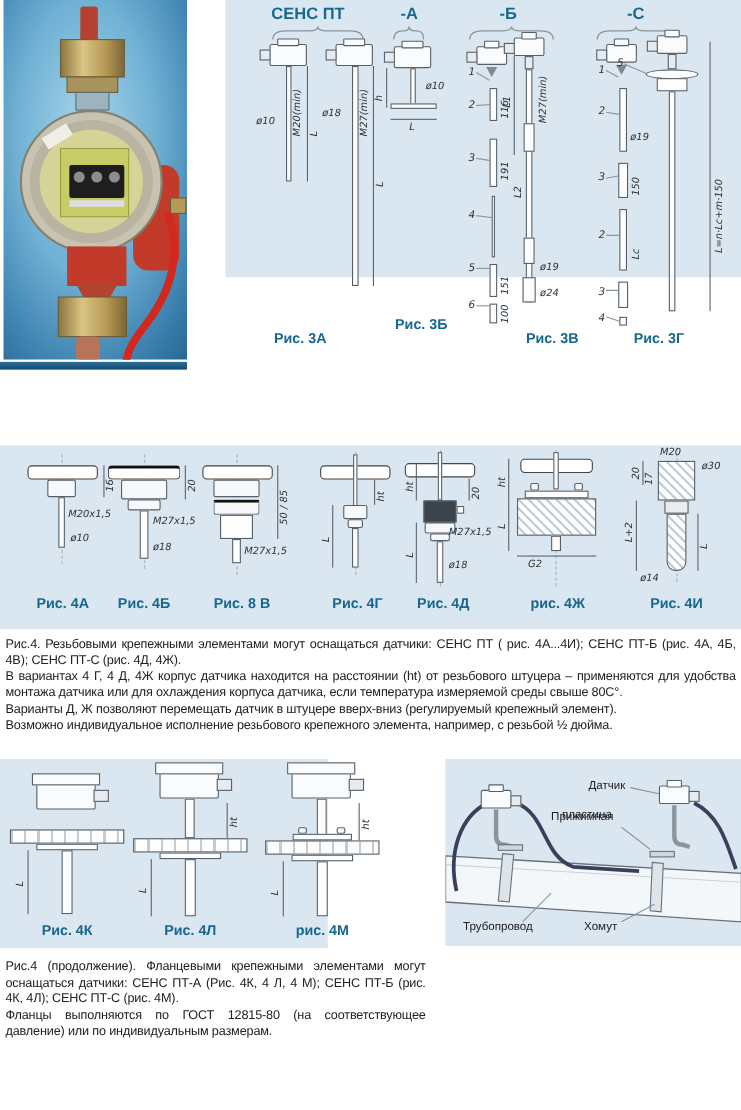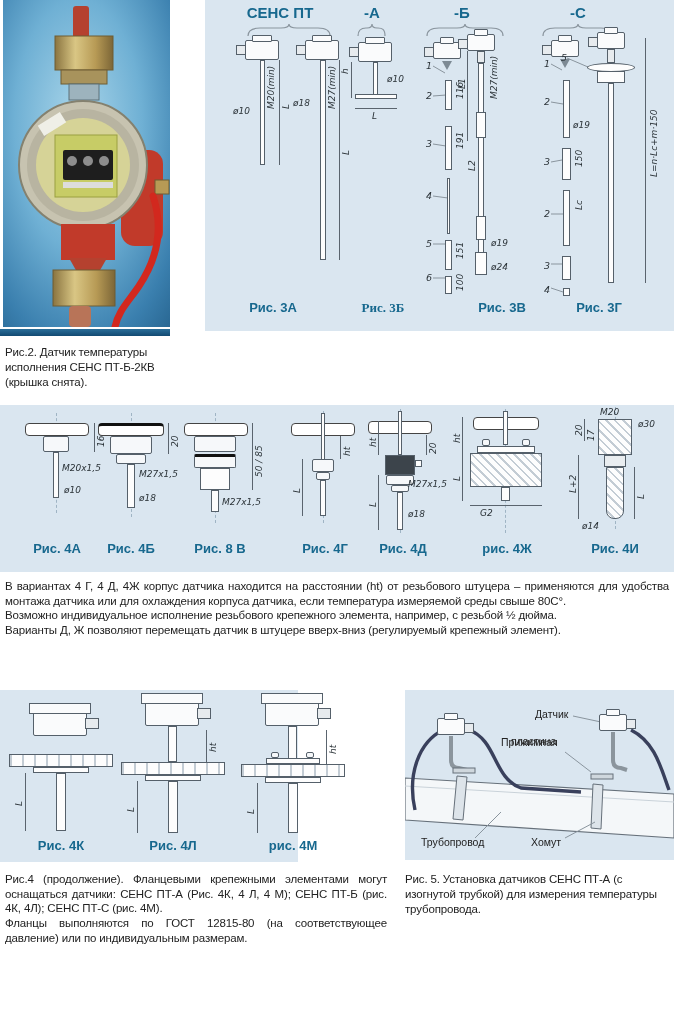--- a/index.html
+++ b/index.html
@@ -88,21 +88,21 @@
       <rect x="60" y="182" width="50" height="6" fill="#ddd"></rect>
       <rect x="58" y="224" width="54" height="36" fill="#c13a2a"></rect>
       <polygon points="66,258 104,258 96,272 74,272" fill="#b5412f"></polygon>
       <rect x="50" y="270" width="62" height="36" fill="url(#gold)" stroke="#6e5c33"></rect>
       <rect x="66" y="306" width="22" height="21" rx="4" fill="#b87458"></rect>
       <path d="M150,196 C162,232 152,262 136,286 C126,301 115,311 112,327" fill="none" stroke="#d2281e" stroke-width="7" stroke-linecap="round"></path>
     </svg>
   </div>
   <div class="navybar" style="left:0;top:329px;width:170px;height:7px;"></div>
 
-  <div class="band" style="left:205px;top:0;width:469px;height:331px;text-align:right;">
+  <div class="band" style="left:205px;top:0;width:469px;height:252px;">
     <span class="hdr" style="left:75px;top:4px;">СЕНС ПТ</span>
     <span class="hdr" style="left:167px;top:4px;">-А</span>
     <span class="hdr" style="left:257px;top:4px;">-Б</span>
     <span class="hdr" style="left:373px;top:4px;">-С</span>
 
     <svg class="abs" style="left:0;top:0;" width="469" height="331">
       <path d="M43,36 C43,29 49,28 55,28 L76,28 Q84,28 84,24 Q84,28 92,28 L113,28 C119,28 125,29 125,36" fill="none" stroke="#8a959e" stroke-width="1.2"></path>
       <path d="M153,36 C153,29 157,28 161,28 L162,28 Q167,28 167,24 Q167,28 172,28 L173,28 C177,28 180,29 180,36" fill="none" stroke="#8a959e" stroke-width="1.2"></path>
       <path d="M222,36 C222,29 228,28 234,28 L252,28 Q260,28 260,24 Q260,28 268,28 L286,28 C292,28 298,29 298,36" fill="none" stroke="#8a959e" stroke-width="1.2"></path>
       <path d="M338,36 C338,29 344,28 350,28 L365,28 Q373,28 373,24 Q373,28 381,28 L396,28 C402,28 408,29 408,36" fill="none" stroke="#8a959e" stroke-width="1.2"></path>
@@ -196,26 +196,25 @@
     <div class="head sm" style="left:392px;top:32px;"></div>
     <div class="seg" style="left:402px;top:49px;width:8px;height:14px;background:#e7ebee;"></div>
     <div class="seg" style="left:382px;top:63px;width:48px;height:9px;border-radius:50%;"></div>
     <div class="seg" style="left:392px;top:71px;width:28px;height:12px;"></div>
     <span class="pn" style="left:356px;top:52px;">5</span>
     <div class="seg" style="left:403px;top:83px;width:6px;height:200px;"></div>
     <div class="vl" style="left:440px;top:38px;height:245px;"></div>
     <span class="vt" style="left:444px;top:110px;height:120px;">L=n·Lc+m·150</span>
 
     <span class="cap" style="left:68px;top:300px;">Рис. 3А</span>
-    <span class="cap" style="left:178px;top:300px;font-family:Liberation Serif, serif;">Рис. 3Б</span>
+    <span class="cap" style="left:178px;top:287px;">Рис. 3Б</span>
     <span class="cap" style="left:297px;top:300px;">Рис. 3В</span>
     <span class="cap" style="left:394px;top:300px;">Рис. 3Г</span>
   </div>
 
-  <div class="caption-sm" style="left:5px;top:345px;width:192px;">Рис.2.  Датчик  температуры  исполнения СЕНС ПТ-Б-2КВ (крышка снята).</div>
 
   <div class="band" style="left:0;top:405px;width:674px;height:167px;">
 
     <div>
       <div class="cl" style="left:56px;top:8px;height:100px;"></div>
       <div class="wall" style="left:25px;top:18px;width:64px;"></div>
       <div class="hex" style="left:43px;top:31px;width:26px;height:16px;"></div>
       <div class="seg" style="left:53px;top:47px;width:6px;height:46px;"></div>
       <div class="vl" style="left:94px;top:18px;height:29px;"></div>
       <span class="vt" style="left:96px;top:24px;height:18px;">16</span>
@@ -315,23 +314,24 @@
       <div class="vl" style="left:578px;top:50px;height:64px;"></div>
       <span class="vt" style="left:568px;top:64px;height:24px;">L+2</span>
       <div class="vl" style="left:634px;top:62px;height:52px;"></div>
       <span class="vt" style="left:636px;top:80px;height:14px;">L</span>
       <span class="lbl" style="left:582px;top:116px;">ø14</span>
       <span class="cap" style="left:615px;top:136px;">Рис. 4И</span>
     </div>
   </div>
 
   <div class="bodytext" style="left:5px;top:579px;width:664px;">
+    <p>Рис.4. Резьбовыми крепежными элементами могут оснащаться датчики: СЕНС ПТ ( рис. 4А...4И); СЕНС ПТ-Б (рис. 4А, 4Б, 4В); СЕНС ПТ-С (рис. 4Д, 4Ж).</p>
     <p>В вариантах 4 Г, 4 Д,  4Ж корпус датчика находится на  расстоянии (ht) от резьбового штуцера – применяются для удобства монтажа датчика или для охлаждения корпуса датчика, если температура измеряемой среды свыше 80С°.</p>
+    <p>Варианты Д, Ж позволяют перемещать датчик в штуцере вверх-вниз (регулируемый крепежный элемент).</p>
     <p>Возможно индивидуальное исполнение резьбового крепежного элемента, например, с резьбой ½ дюйма.</p>
-    <p>Варианты Д, Ж позволяют перемещать датчик в штуцере вверх-вниз (регулируемый крепежный элемент).</p>
   </div>
 
   <div class="band" style="left:0;top:690px;width:298px;height:172px;">
 
     <div>
       <div class="head2" style="left:33px;top:22px;"></div>
       <div class="seg" style="left:9px;top:64px;width:104px;height:13px;background:repeating-linear-gradient(90deg,#c3ccd4 0 2px,#fdfdfd 2px 12px);"></div>
       <div class="seg" style="left:33px;top:77px;width:56px;height:6px;"></div>
       <div class="seg" style="left:56px;top:83px;width:10px;height:58px;"></div>
       <div class="vl" style="left:25px;top:83px;height:58px;"></div>
@@ -400,15 +400,14 @@
     <span class="fig5lbl" style="left:106px;top:45px;">пластина</span>
     <span class="fig5lbl" style="left:16px;top:146px;">Трубопровод</span>
     <span class="fig5lbl" style="left:126px;top:146px;">Хомут</span>
   </div>
 
   <div class="bodytext" style="left:5px;top:872px;width:382px;">
     <p>Рис.4 (продолжение). Фланцевыми крепежными элементами могут оснащаться датчики: СЕНС ПТ-А (Рис. 4К, 4 Л, 4 М); СЕНС ПТ-Б (рис. 4К, 4Л); СЕНС ПТ-С (рис. 4М).</p>
     <p>Фланцы выполняются по ГОСТ 12815-80 (на соответствующее давление) или по индивидуальным размерам.</p>
   </div>
 
-  <div class="caption-sm" style="left:405px;top:872px;width:266px;">Рис. 5. Установка датчиков СЕНС ПТ-А (с изогнутой трубкой) для измерения температуры трубопровода.</div>
 
 </div>
 
 </body></html>

